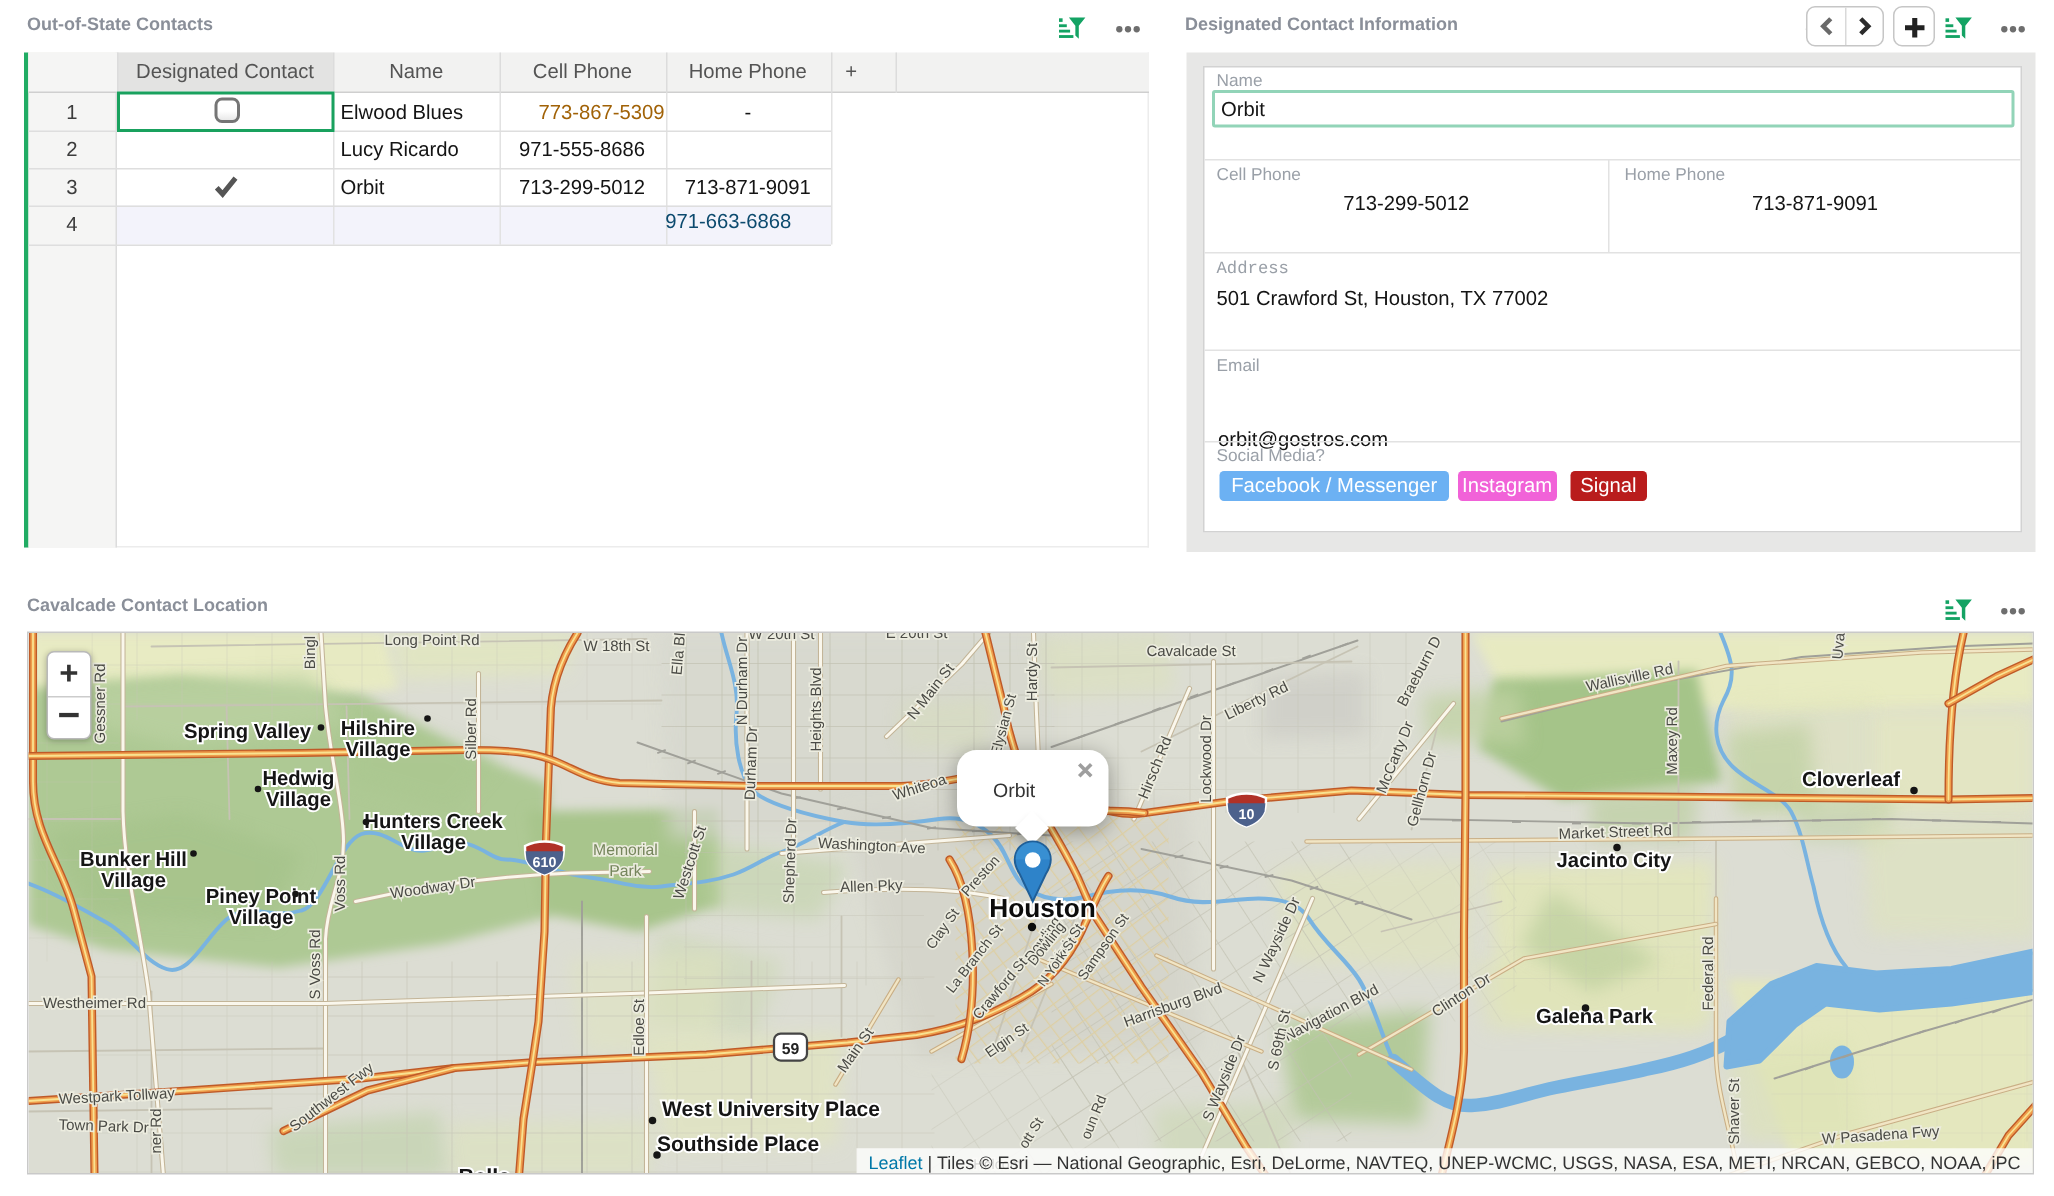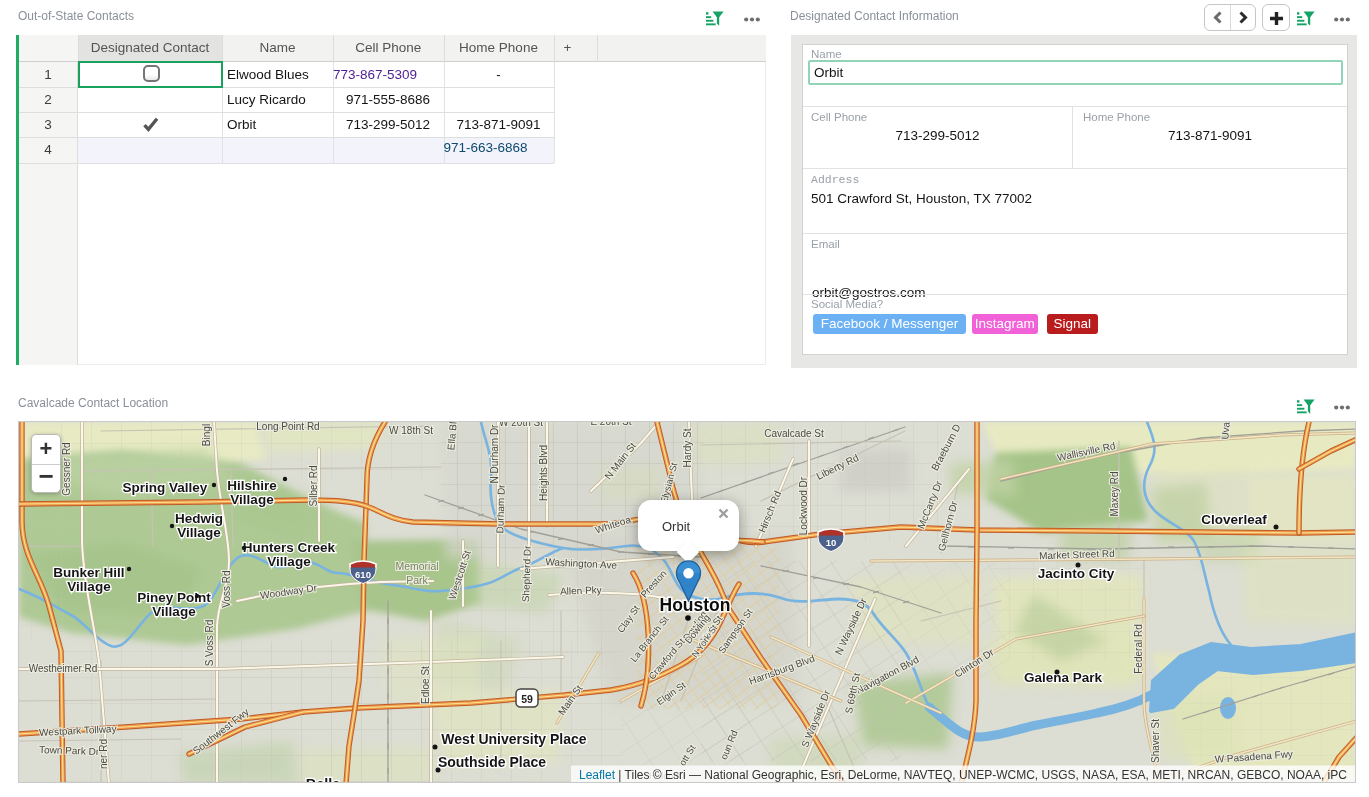--- a/index.html
+++ b/index.html
@@ -1,18 +1,18 @@
 <!DOCTYPE html>
 <html><head>
 <meta charset="utf-8">
 <style>
   * { margin:0; padding:0; box-sizing:border-box; }
   html,body { width:1369px; height:797px; background:#fff; font-family:"Liberation Sans", sans-serif; overflow:hidden; }
   .abs { position:absolute; }
-  .wtitle { position:absolute; font-size:12px; font-weight:normal; color:#8a8f99; }
+  .wtitle { position:absolute; font-size:12px; font-weight:bold; color:#8a8f99; }
   .dots { position:absolute; }
 </style>
 </head>
 <body>
 <div class="abs" style="left:0;top:0;width:1369px;height:797px;">
 
 <div class="wtitle" style="left:18px;top:9px;">Out-of-State Contacts</div>
 <svg class="abs" style="left:705px;top:11px;" width="19" height="16" viewBox="0 0 19 16">
   <g fill="#14a364">
     <rect x="1" y="1.2" width="2.4" height="2.4"></rect>
@@ -70,21 +70,21 @@
   <div class="abs" style="left:61.5px;top:26px;width:145.5px;height:26.5px;border:2.5px solid #19a15e;background:#fff;"></div>
   <div class="abs" style="left:126.5px;top:29.5px;width:17px;height:17px;border:2px solid #757575;border-radius:5px;background:linear-gradient(#ffffff 55%,#e9e9e9);"></div>
 
   <svg class="abs" style="left:127px;top:82px;" width="16" height="15" viewBox="0 0 16 15">
     <path d="M1.5,8.2 L5.4,12.4 L14,1.8" fill="none" stroke="#555555" stroke-width="3.4"></path>
   </svg>
 
   <div class="abs" style="left:211px;top:26.5px;width:106px;height:25px;line-height:25px;font-size:13.5px;color:#141414;">Elwood Blues</div>
   <div class="abs" style="left:211px;top:51.5px;width:106px;height:25px;line-height:25px;font-size:13.5px;color:#141414;">Lucy Ricardo</div>
   <div class="abs" style="left:211px;top:76.8px;width:106px;height:25px;line-height:25px;font-size:13.5px;color:#141414;">Orbit</div>
-  <div class="abs" style="left:317px;top:26.5px;width:110px;height:25px;line-height:25px;text-align:left;font-size:13.5px;color:#4c1d95;">773-867-5309</div>
+  <div class="abs" style="left:317px;top:26.5px;width:110px;height:25px;line-height:25px;text-align:right;font-size:13.5px;color:#a16207;">773-867-5309</div>
   <div class="abs" style="left:317px;top:51.5px;width:110px;height:25px;line-height:25px;text-align:center;font-size:13.5px;color:#141414;">971-555-8686</div>
   <div class="abs" style="left:317px;top:76.8px;width:110px;height:25px;line-height:25px;text-align:center;font-size:13.5px;color:#141414;">713-299-5012</div>
   <div class="abs" style="left:427.5px;top:26.5px;width:110px;height:25px;line-height:25px;text-align:center;font-size:13.5px;color:#141414;">-</div>
   <div class="abs" style="left:427.5px;top:51.5px;width:110px;height:25px;line-height:25px;text-align:left;font-size:13.5px;color:#0c4a6e;margin-top:48px;">971-663-6868</div>
   <div class="abs" style="left:427.5px;top:76.8px;width:110px;height:25px;line-height:25px;text-align:center;font-size:13.5px;color:#141414;">713-871-9091</div>
 </div>
 
 <div class="wtitle" style="left:790px;top:9px;">Designated Contact Information</div>
 <div class="abs" style="left:1155px;top:9px;width:40px;font-size:12.5px;color:#5f6368;letter-spacing:0.3px;margin-left:48px;">1 OF 1</div>
 <div class="abs" style="left:1204px;top:4px;width:52px;height:27px;border:1px solid #c6c6c6;border-radius:6px;background:#fff;">

